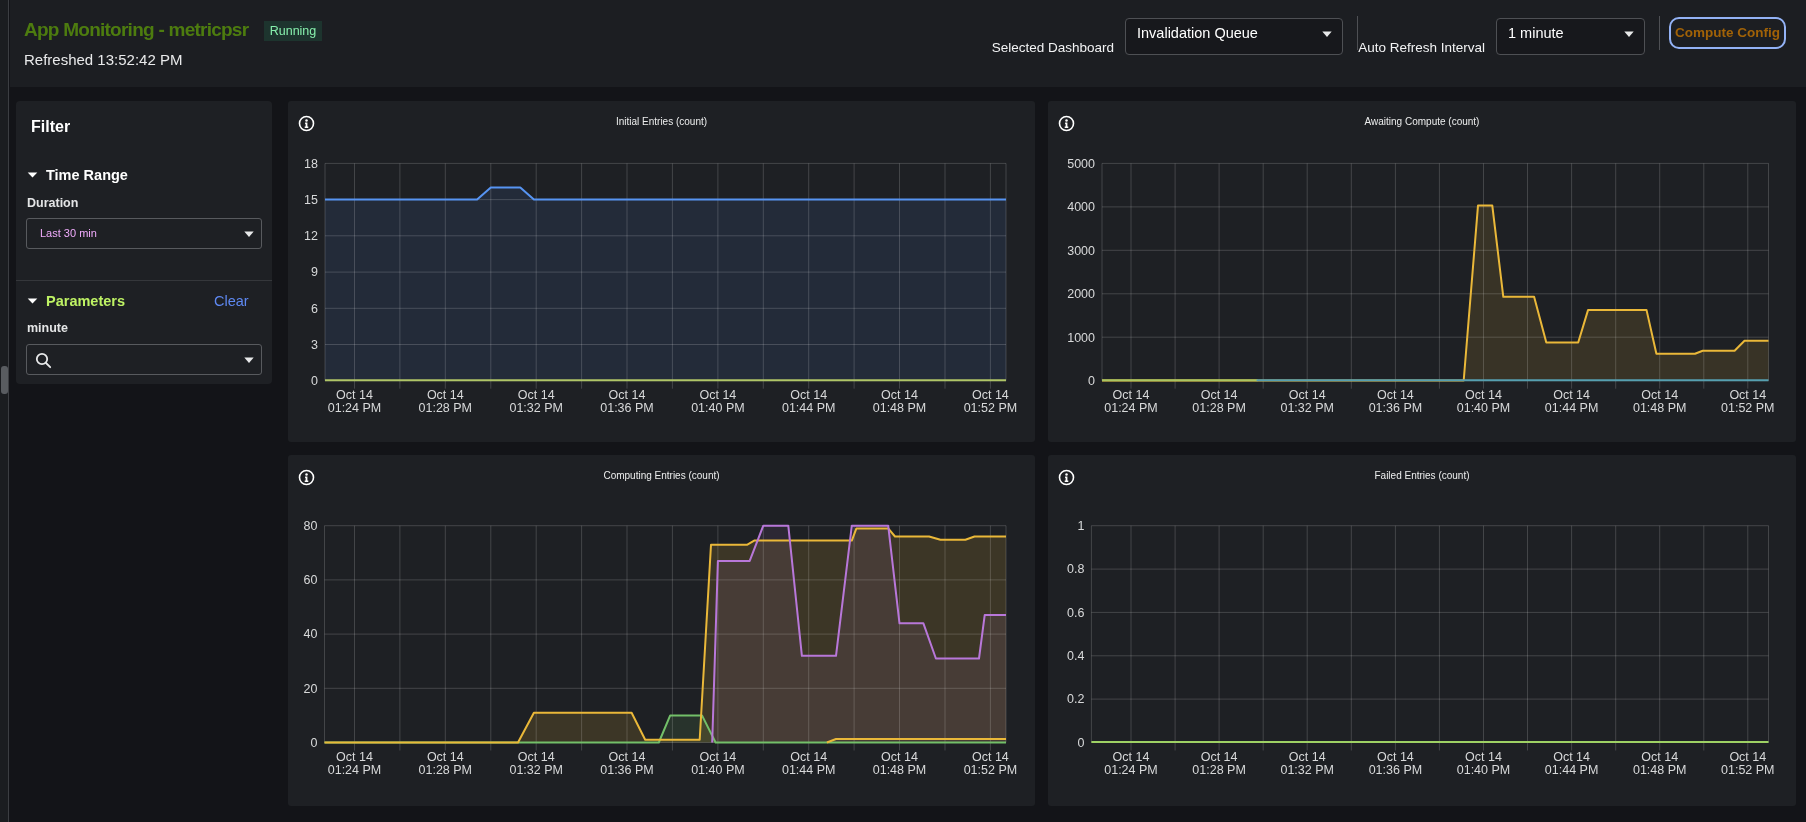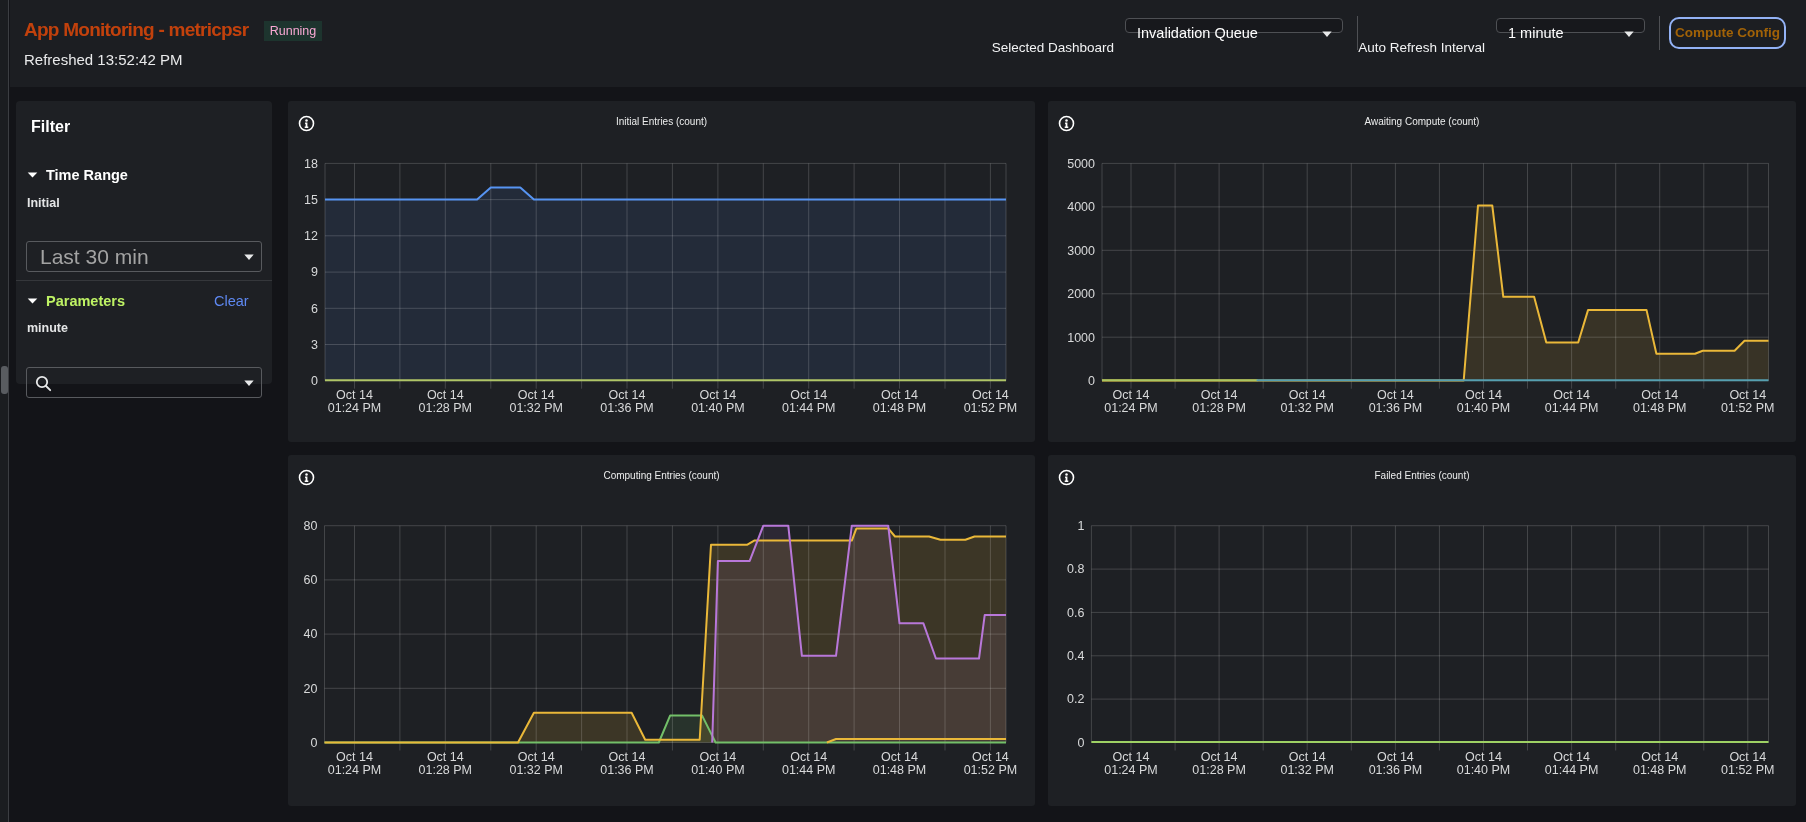--- a/index.html
+++ b/index.html
@@ -1,32 +1,32 @@
 <!DOCTYPE html>
 <html><head><meta charset="utf-8">
 <style>
 * { margin:0; padding:0; box-sizing:border-box; }
 html,body { width:1806px; height:822px; background:#131418; font-family:"Liberation Sans", sans-serif; overflow:hidden; }
 .abs { position:absolute; }
 #rail { left:0; top:0; width:9px; height:822px; background:#1b1d20; border-right:1px solid #3c3e42; }
 #thumb { left:1px; top:366px; width:7px; height:28px; background:#595c60; border-radius:3px; }
 #header { left:10px; top:0; width:1796px; height:87px; background:#1c1e22; }
-#title { left:24px; top:19px; font-size:19px; font-weight:bold; color:#c2410c; letter-spacing:-0.75px; white-space:nowrap; }
-#badge { left:264px; top:21px; width:58px; height:20px; background:#1d342e; border-radius:0; color:#f9a8d4; font-size:12.5px; font-weight:500; text-align:center; line-height:20px; }
+#title { left:24px; top:19px; font-size:19px; font-weight:bold; color:#4d7c0f; letter-spacing:-0.75px; white-space:nowrap; }
+#badge { left:264px; top:21px; width:58px; height:20px; background:#1d342e; border-radius:0; color:#86efac; font-size:12.5px; font-weight:500; text-align:center; line-height:20px; }
 #refreshed { left:24px; top:51px; font-size:15px; color:#e9eaeb; }
 .hlabel { top:40px; font-size:13.5px; color:#f2f3f4; white-space:nowrap; }
-.hselect { top:18px; height:15px; background:#17181c; border:1px solid #4e5054; border-radius:4px; color:#ffffff; font-size:14.5px; line-height:29px; padding-left:11px; }
+.hselect { top:18px; height:37px; background:#17181c; border:1px solid #4e5054; border-radius:4px; color:#ffffff; font-size:14.5px; line-height:29px; padding-left:11px; }
 .hsel-chev { position:absolute; top:12px; line-height:0; }
 .vdiv { top:16px; width:1px; height:34px; background:#4e5054; }
 #btn { left:1669px; top:17px; width:117px; height:32px; border:2px solid #93b2f5; border-radius:10px; color:#a16207; font-size:13.5px; font-weight:bold; text-align:center; line-height:28px; background:transparent; white-space:nowrap; }
 #fpanel { left:16px; top:101px; width:256px; height:283px; background:#1e2024; border-radius:4px; }
 .sect-tri { position:absolute; left:11px; line-height:0; }
 .panel { background:#1e2024; border-radius:3px; }
 .ptitle { position:absolute; top:15px; width:100%; text-align:center; font-size:10px; color:#eceded; }
-.fsel { position:absolute; left:10px; width:236px; height:31px; border:1px solid #585a5e; border-radius:3px; color:#a3a3a3; font-size:21px; line-height:29px; padding-left:13px;margin-top:23px; }
+.fsel { position:absolute; left:10px; width:236px; height:31px; border:1px solid #585a5e; border-radius:3px; color:#f0abfc; font-size:11px; line-height:29px; padding-left:13px; }
 </style></head>
 <body>
 <div class="abs" id="rail"></div>
 <div class="abs" id="thumb"></div>
 <div class="abs" id="header"></div>
 <div class="abs" id="title">App Monitoring - metricpsr</div>
 <div class="abs" id="badge">Running</div>
 <div class="abs" id="refreshed">Refreshed 13:52:42 PM</div>
 <div class="abs hlabel" style="right:692px">Selected Dashboard</div>
 <div class="abs hselect" style="left:1125px;width:218px">Invalidation Queue<span class="hsel-chev" style="left:195px"><svg width="12" height="7" viewBox="0 0 12 7">
@@ -39,21 +39,21 @@
       </svg></span></div>
 <div class="abs vdiv" style="left:1659px"></div>
 <div class="abs" id="btn">Compute Config</div>
 
 <div class="abs" id="fpanel">
   <div class="abs" style="left:15px;top:17px;font-size:16px;font-weight:bold;color:#ffffff">Filter</div>
   <span class="sect-tri" style="top:71px"><svg width="11" height="6" viewBox="0 0 11 6">
         <path d="M0.7 0.4 L10.3 0.4 L5.5 5.6 Z" fill="#ffffff"></path>
       </svg></span>
   <div class="abs" style="left:30px;top:66px;font-size:14.5px;font-weight:bold;color:#ffffff">Time Range</div>
-  <div class="abs" style="left:11px;top:95px;font-size:12.5px;font-weight:bold;color:#e4e5e6">Initial</div>
+  <div class="abs" style="left:11px;top:95px;font-size:12.5px;font-weight:bold;color:#e4e5e6">Duration</div>
   <div class="fsel" style="top:117px">Last 30 min<span class="hsel-chev" style="left:216px"><svg width="12" height="7" viewBox="0 0 12 7">
           <path d="M1.3 0.6 L10.7 0.6 L6 6 Z" fill="#e8e9ea"></path>
         </svg></span></div>
   <div class="abs" style="left:0;top:179px;width:256px;height:1px;background:#35373b"></div>
   <span class="sect-tri" style="top:197px"><svg width="11" height="6" viewBox="0 0 11 6">
         <path d="M0.7 0.4 L10.3 0.4 L5.5 5.6 Z" fill="#ffffff"></path>
       </svg></span>
   <div class="abs" style="left:30px;top:192px;font-size:14.5px;font-weight:bold;color:#bef264">Parameters</div>
   <div class="abs" style="left:198px;top:192px;font-size:14.5px;font-weight:500;color:#5e88f2">Clear</div>
   <div class="abs" style="left:11px;top:220px;font-size:12.5px;font-weight:bold;color:#e4e5e6">minute</div>

